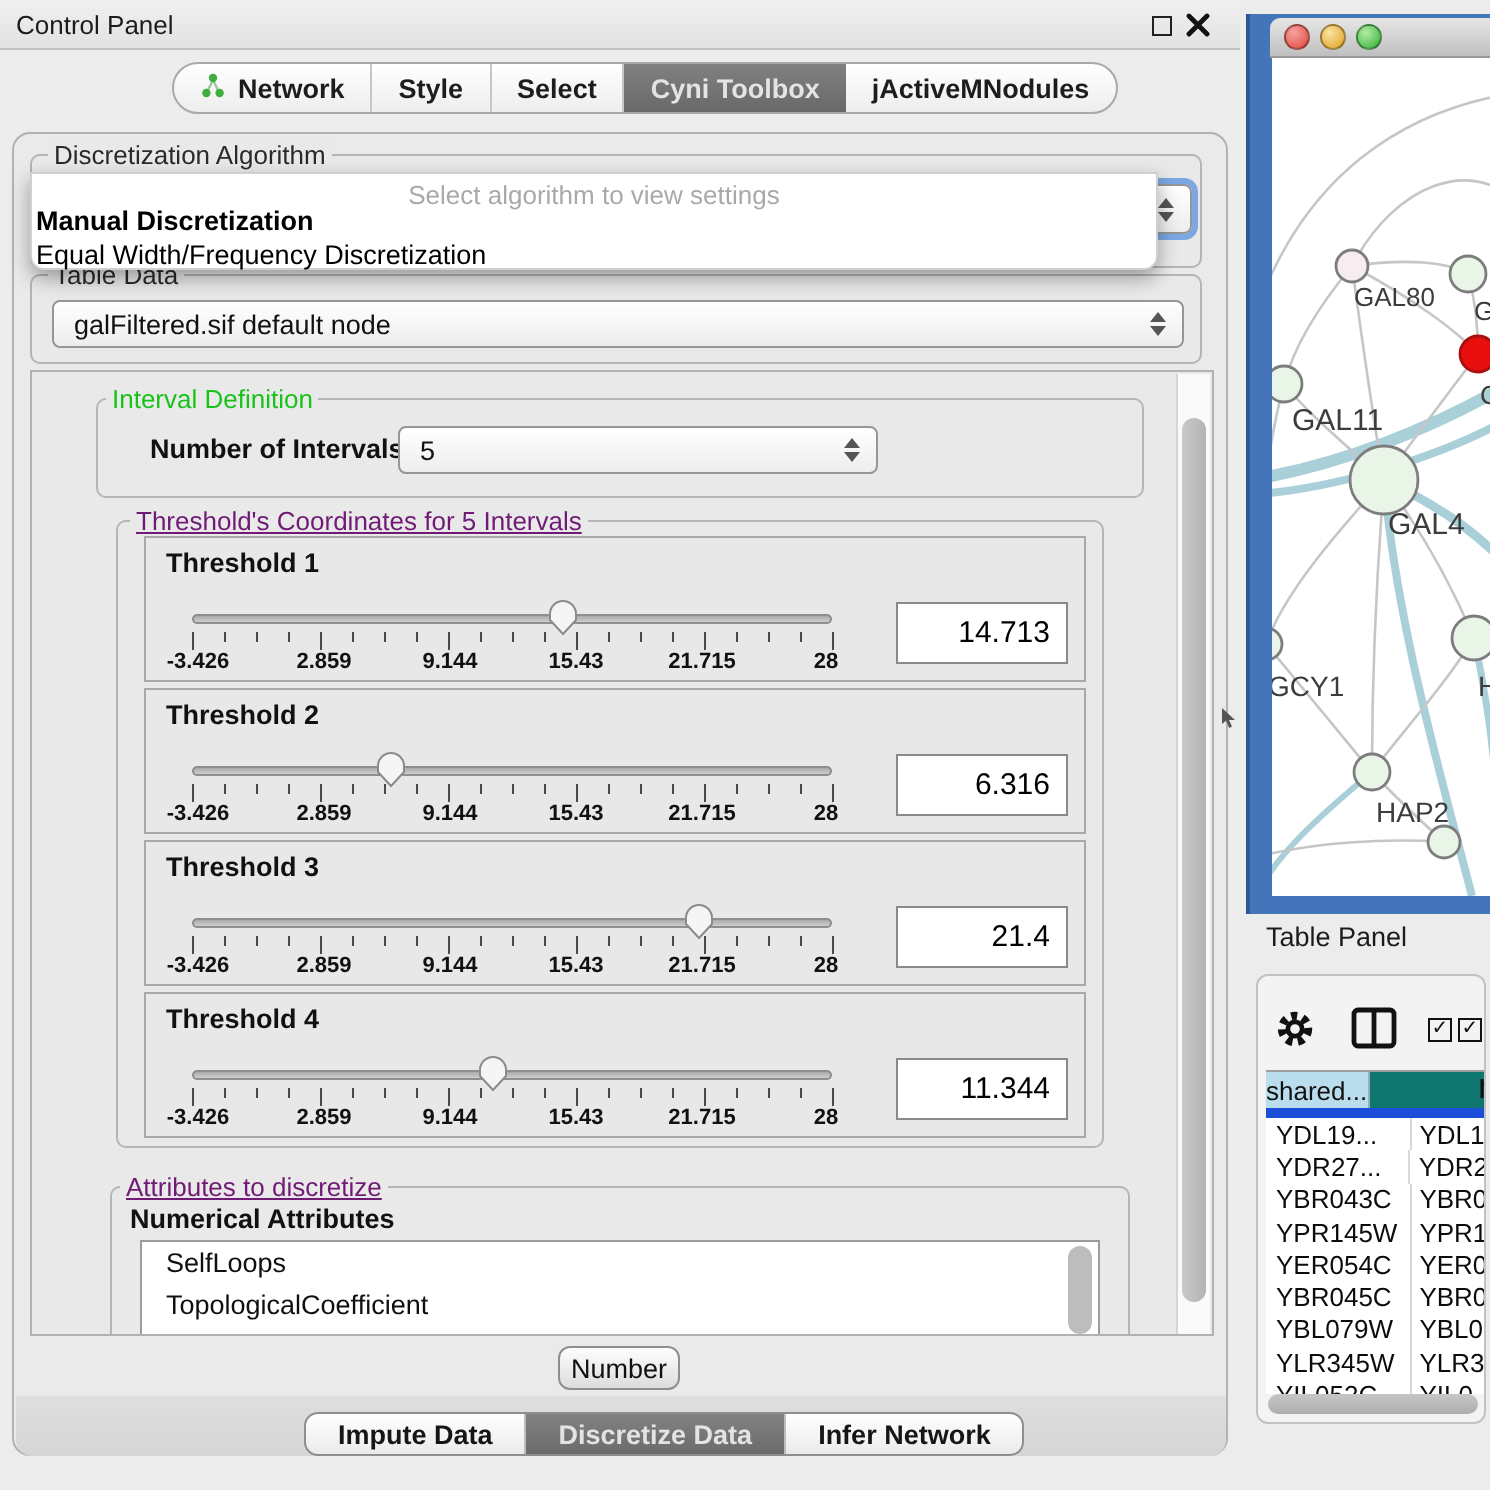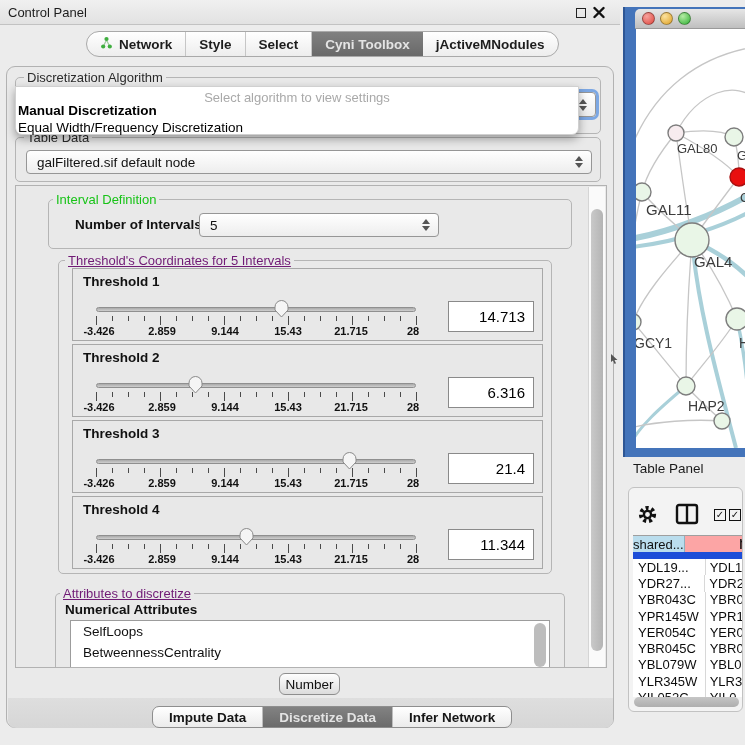--- a/index.html
+++ b/index.html
@@ -67,21 +67,21 @@
   .netwin{left:623px;top:7px;width:122px;height:450px;background:#4474ba;border-left:2px solid #2e5694;}
   .mactitle{position:absolute;left:10px;top:2px;width:112px;height:20px;background:linear-gradient(#e6e6e6,#bfbfbf);border-bottom:1px solid #9a9a9a;border-radius:5px 0 0 0;}
   .light{position:absolute;top:3px;width:13px;height:13px;border-radius:50%;border:1px solid rgba(0,0,0,.35);}
   .canvas{position:absolute;left:11px;top:22px;width:111px;height:419px;background:#fff;overflow:hidden;}
 
   .tp-title{left:633px;top:461px;font-size:13.5px;color:#1b1b1b;}
   .tp-box{left:628px;top:487px;width:115px;height:225px;background:#f3f3f3;border:1px solid #c2c2c2;border-radius:6px;overflow:hidden;}
   .tp-toolbar{position:absolute;left:0;top:0;width:115px;height:43px;}
   .chk{position:absolute;top:21px;width:12px;height:12px;border:1.5px solid #111;background:#f3f3f3;font-size:10px;line-height:10px;text-align:center;color:#111;}
   .tbl{position:absolute;left:4px;top:47px;width:111px;height:162px;overflow:hidden;border-top:1px solid #9f9f9f;}
-  .thead{display:flex;height:23px;border-bottom:7px solid #1d4ed8;background:#fca5a5;gap:40px;}
+  .thead{display:flex;height:23px;border-bottom:5px solid #1d4ed8;background:#0f766e;gap:40px;}
   .th1{width:76px;background:#badded;border-right:1px solid #8fb0bf;font-size:13px;color:#111;display:flex;align-items:center;justify-content:center;}
   .th2{width:120px;font-size:18px;color:#111;display:flex;align-items:center;padding-left:14px;font-family:Liberation Mono, monospace;}
   .trow{display:flex;height:16.3px;background:#fff;}
   .td1{width:76px;padding-left:5px;font-size:13px;color:#0c0c0c;border-right:1px solid #d8d8d8;display:flex;align-items:center;}
   .td2{width:40px;padding-left:4px;font-size:13px;color:#0c0c0c;display:flex;align-items:center;}
   .hsb{position:absolute;left:5px;top:209px;width:105px;height:10px;border-radius:5px;background:linear-gradient(#c6c6c6,#aeaeae);}
 </style>
 </head>
 <body>
 
@@ -235,20 +235,21 @@
         <span class="tick-lab" style="left:340px;">28</span>
         <input class="valbox" readonly="" value="11.344" style="">
       </div>
 
       <div class="group" style="left:39px;top:407px;width:510px;height:90px;border-bottom:none;border-radius:5px 5px 0 0;">
         <span class="group-label g-blue" style="left:4px;top:-8px;">Attributes to discretize</span>
       </div>
       <span class="abs" style="left:49px;top:416px;font-weight:bold;font-size:13.5px;color:#111;">Numerical Attributes</span>
       <div class="attr-list" style="left:54px;top:434px;width:480px;height:49px;">
         <div class="attr-item">SelfLoops</div>
+        <div class="attr-item">TopologicalCoefficient</div>
         <div class="attr-item">BetweennessCentrality</div>
         <div class="list-sb" style="right:3px;top:2px;height:44px;"></div>
       </div>
 
       <div class="vsb-track">
         <div class="vsb-thumb" style="top:22px;height:442px;"></div>
       </div>
     </div>
 
     <div class="bottom-strip"></div>

